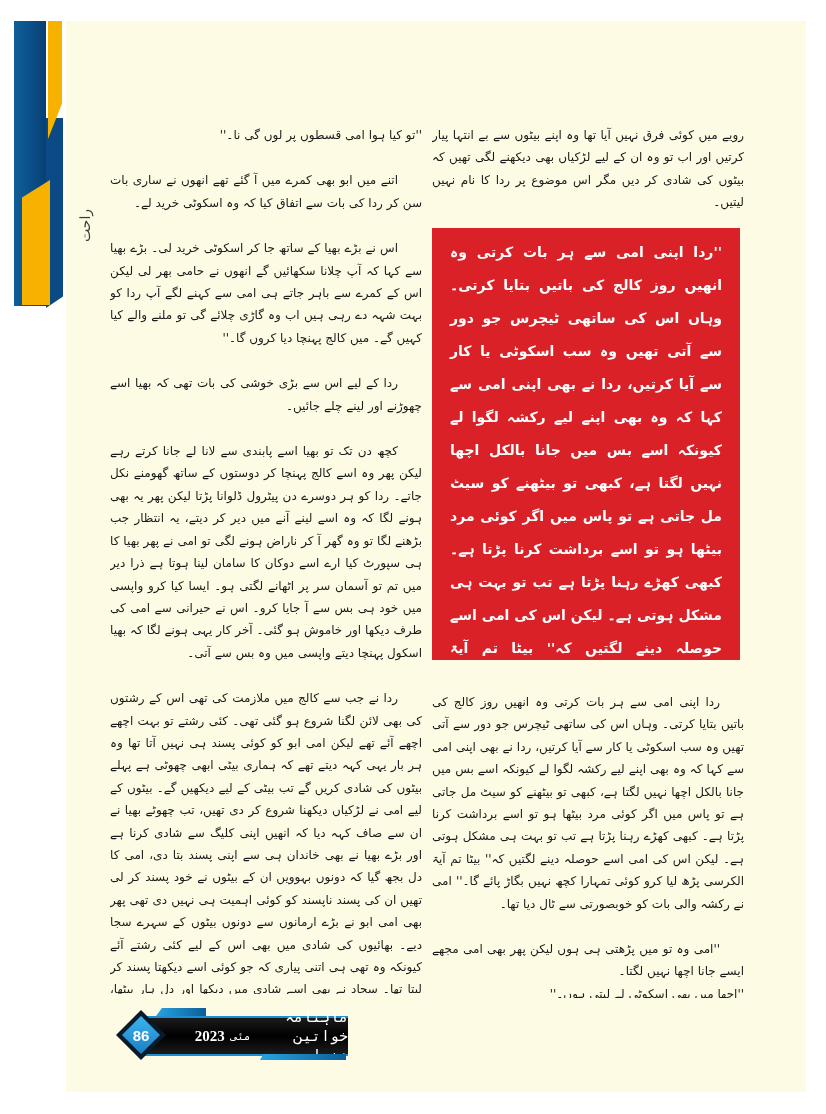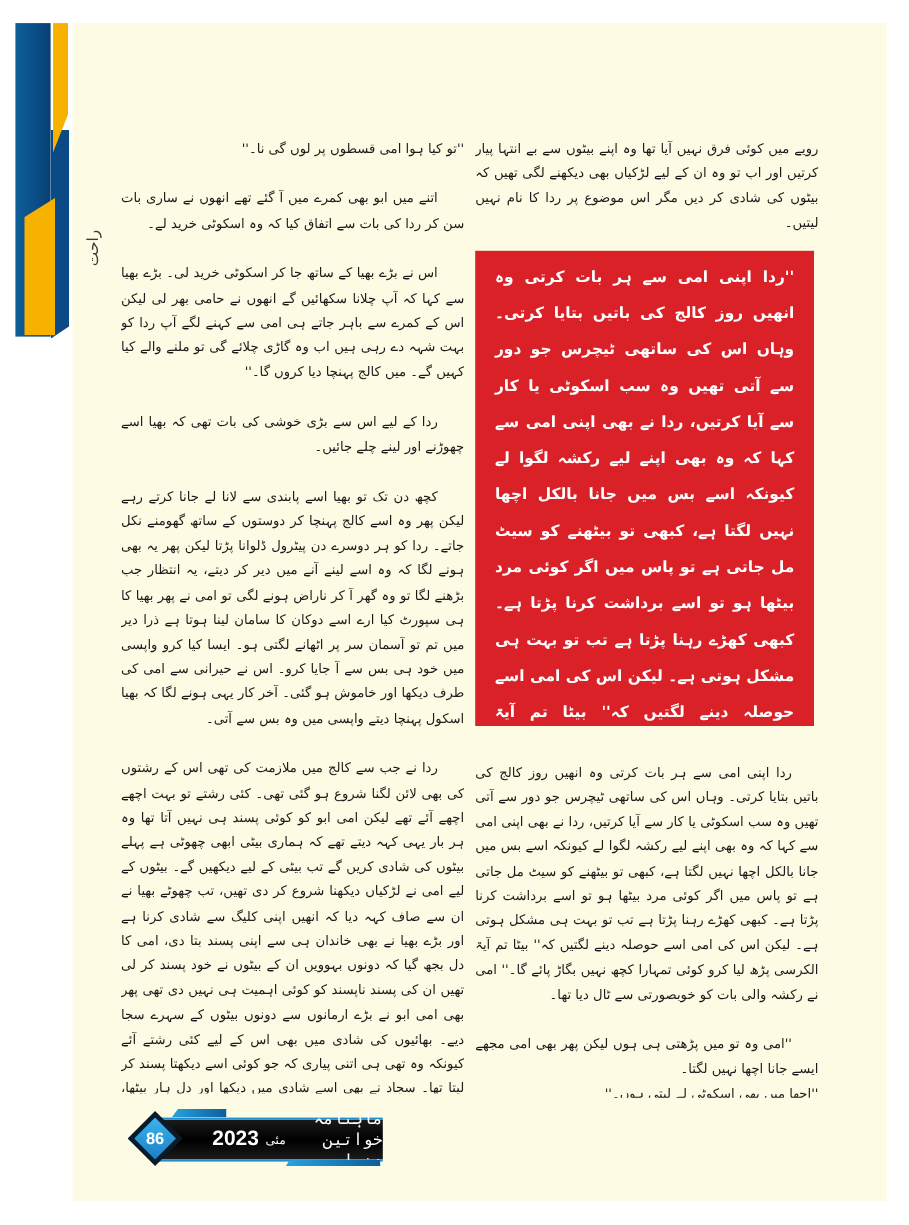--- a/index.html
+++ b/index.html
@@ -80,22 +80,22 @@
     background: #0b1a2a;
     clip-path: polygon(50% 0, 100% 50%, 50% 100%, 0 50%);
   }
   .diamond-inner {
     position: absolute; left: 22px; top: 12px; width: 38px; height: 38px;
     background: linear-gradient(180deg, #3bb4ee 0%, #1a7fc4 100%);
     clip-path: polygon(50% 0, 100% 50%, 50% 100%, 0 50%);
     display: flex; align-items: center; justify-content: center;
   }
   .page-num { color: #ffffff; font-family: "Liberation Sans", sans-serif; font-weight: bold; font-size: 15px; }
-  .year { color: #ffffff; font-family: Liberation Sans, sans-serif; font-weight: bold; font-size: 19px; margin-left: 40px; }
-  .month { color: #ffffff; font-family: Liberation Serif, serif; font-size: 11px; margin-left: 6px; }
+  .year { color: #ffffff; font-family: Liberation Serif, serif; font-weight: bold; font-size: 15px; margin-left: 40px; }
+  .month { color: #ffffff; font-family: Liberation Mono, monospace; font-size: 11px; margin-left: 6px; }
   .mag-name { color: #ffffff; font-family: Liberation Mono, monospace; font-size: 15px; margin-left: 14px; direction: rtl; }
 </style>
 </head>
 <body>
 
 <div class="page"></div>
 
 <div class="bar-blue"></div>
 <div class="bar-blue-wedge"></div>
 <div class="bar-yellow-top"></div>

